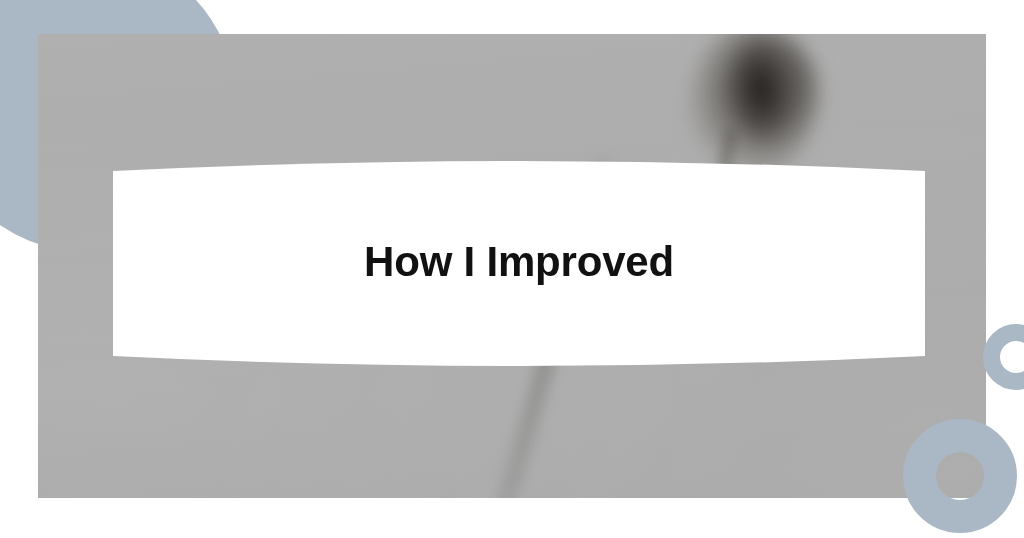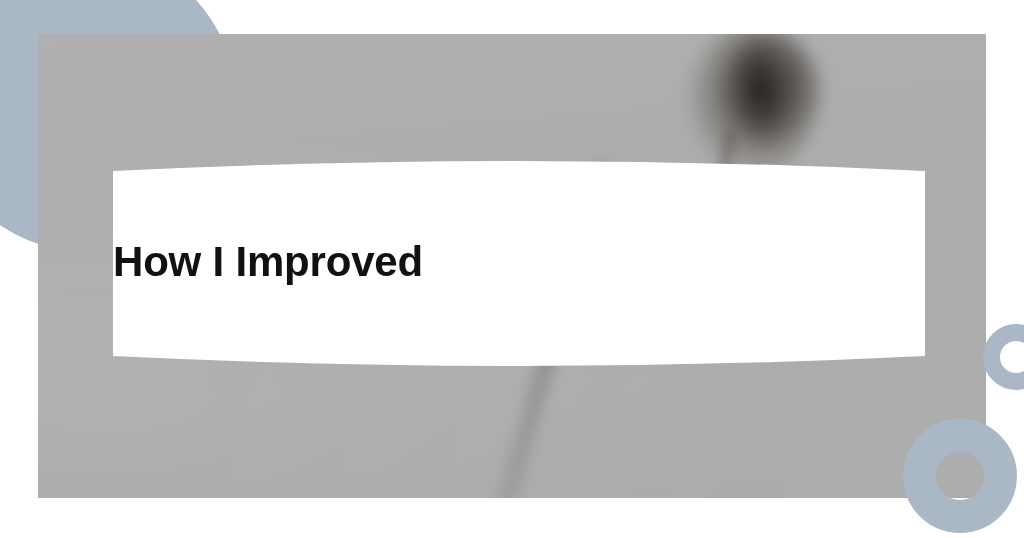--- a/index.html
+++ b/index.html
@@ -174,21 +174,21 @@
     inset: 0;
     width: 100%;
     height: 100%;
     display: block;
   }
   .title-text-wrap {
     position: absolute;
     inset: 0;
     display: flex;
     flex-direction: column;
-    align-items: flex-start;
+    align-items: center;
     justify-content: center;
     z-index: 1;
   }
   .title-line {
     color: #111111;
     font-family: "Liberation Sans", sans-serif;
     font-weight: bold;
     font-size: 42px;
     line-height: 1.16;
     letter-spacing: -0.2px;

